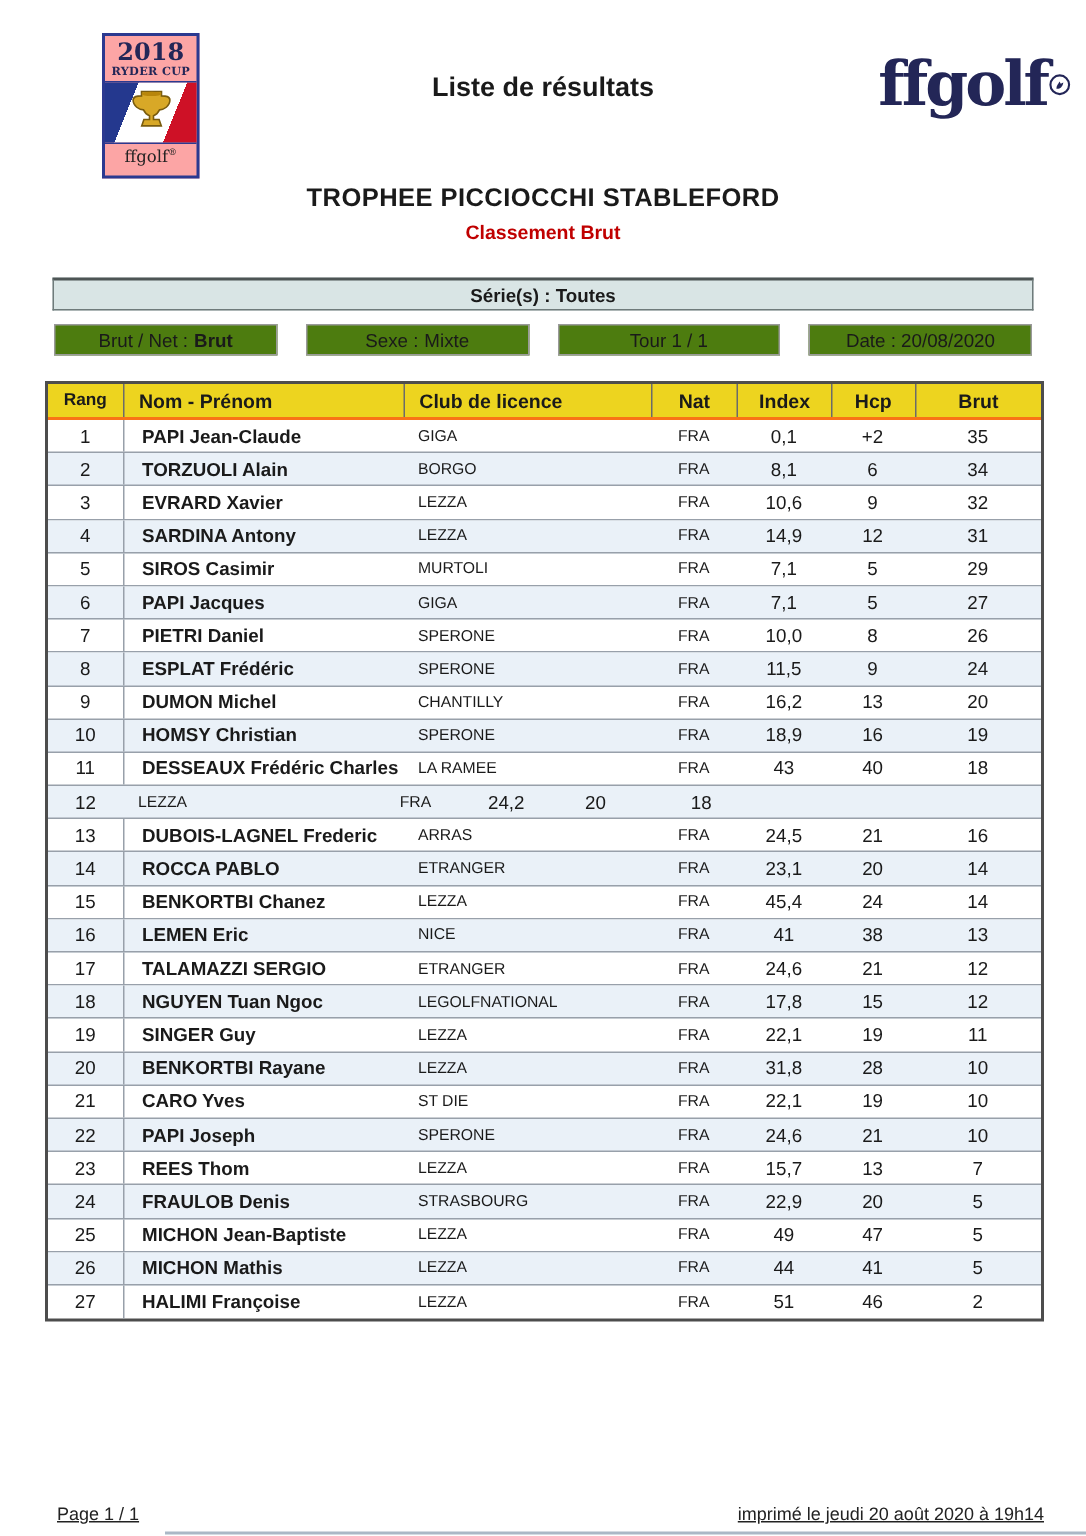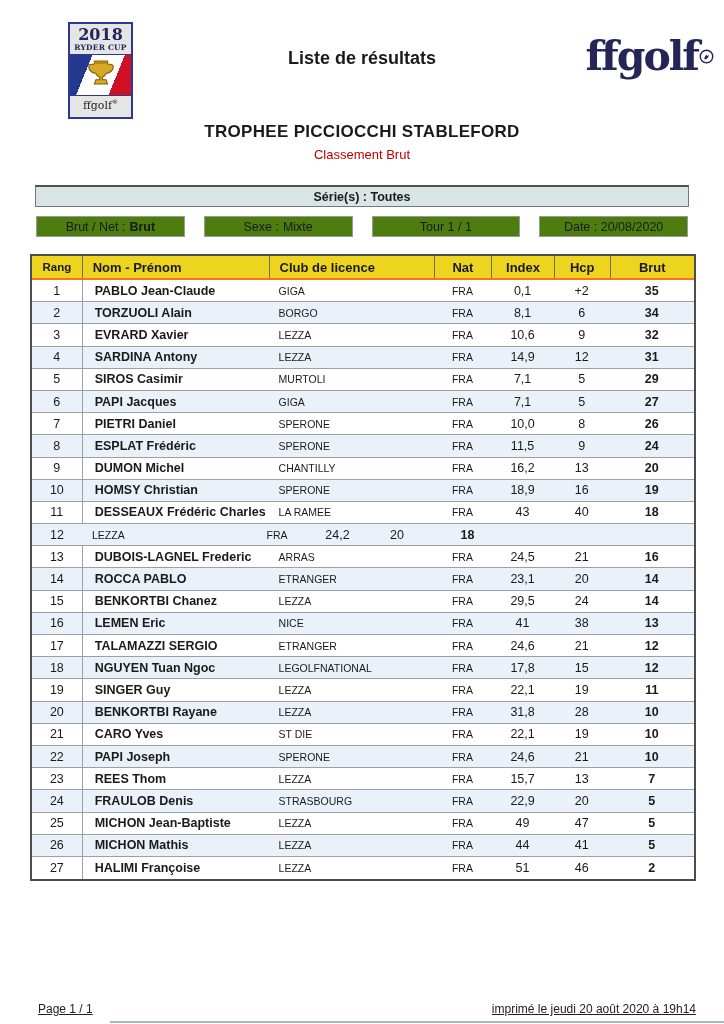--- a/index.html
+++ b/index.html
@@ -8,21 +8,21 @@
     position: relative;
     background: #ffffff;
     font-family: "Liberation Sans", sans-serif;
     color: #1a1a1a;
     overflow: hidden;
   }
 
   
   .logo-badge {
     position: absolute; left: 68px; top: 22px; width: 65px; height: 97px;
-    border: 2px solid #2B3990; background: #e5e5e5;
+    border: 2px solid #2B3990; background: #fca5a5;
     display: flex; flex-direction: column;
   }
   .badge-top {
     height: 30px; text-align: center; padding-top: 3px; line-height: 1.05;
     font-family: "DejaVu Serif", serif; font-weight: bold;
     color: var(--brand-navy, #232657);
   }
   .badge-event { font-size: 7.5px; letter-spacing: 0.2px; }
   .badge-flag {
     flex: 1;
@@ -56,21 +56,21 @@
   .brand-mark { position: absolute; top: -6px; right: -16px; letter-spacing: 0; }
   .brand-mark svg { width: 15px; height: 15px; }
 
   
   .tournament-title {
     position: absolute; top: 122px; left: 0; width: 100%;
     text-align: center; font-size: 17px; font-weight: bold; letter-spacing: 0.3px;
   }
   .tournament-subtitle {
     position: absolute; top: 147px; left: 0; width: 100%;
-    text-align: center; font-size: 13px; font-weight: normal;
+    text-align: center; font-size: 13px; font-weight: bold;
     color: var(--accent-red, #C00000);
   }
 
   
   .series-bar {
     position: absolute; top: 185px; left: 35px; width: 654px; height: 22px;
     background: var(--series-bar-bg, #D9E5E5);
     border: 1px solid #6f7b7b; border-top: 2px solid #4d5555;
     display: flex; align-items: center; justify-content: center;
     font-size: 12.5px; font-weight: bold;
@@ -116,21 +116,21 @@
   .c-club  { width: 166px; }
   .c-nat   { width: 58px; }
   .c-index { width: 63px; }
   .c-hcp   { width: 56px; }
   .c-brut  { width: 85px; }
 
   .td.c-nom  { justify-content: flex-start; padding-left: 12px; font-weight: bold;
                border-left: 1px solid #98a0aa; }
   .td.c-club { justify-content: flex-start; padding-left: 10px; font-size: 10.5px; }
   .td.c-nat  { font-size: 10.5px; }
-  .td.c-brut { font-weight: bold; }
+  .td.c-brut { font-weight: normal; }
 
   
   .footer {
     position: absolute; top: 1002px; left: 38px; right: 28px;
     display: flex; justify-content: space-between;
     font-size: 12px; color: #222; text-decoration: underline;
   }
   .bottom-rule {
     position: absolute; left: 110px; right: 0; bottom: 1px; height: 2px;
     background: #aab8c6;
@@ -197,21 +197,21 @@
     <div class="th c-nom">Nom - Prénom</div>
     <div class="th c-club">Club de licence</div>
     <div class="th c-nat">Nat</div>
     <div class="th c-index">Index</div>
     <div class="th c-hcp">Hcp</div>
     <div class="th c-brut">Brut</div>
   </div>
   <div>
   <div class="trow">
     <div class="td c-rang">1</div>
-    <div class="td c-nom">PABLO Jean-Claude</div>
+    <div class="td c-nom">PAPI Jean-Claude</div>
     <div class="td c-club">GIGA</div>
     <div class="td c-nat">FRA</div>
     <div class="td c-index">0,1</div>
     <div class="td c-hcp">+2</div>
     <div class="td c-brut">35</div>
   </div>
 
   <div class="trow alt">
     <div class="td c-rang">2</div>
     <div class="td c-nom">TORZUOLI Alain</div>
@@ -339,21 +339,21 @@
     <div class="td c-index">23,1</div>
     <div class="td c-hcp">20</div>
     <div class="td c-brut">14</div>
   </div>
 
   <div class="trow">
     <div class="td c-rang">15</div>
     <div class="td c-nom">BENKORTBI Chanez</div>
     <div class="td c-club">LEZZA</div>
     <div class="td c-nat">FRA</div>
-    <div class="td c-index">29,5</div>
+    <div class="td c-index">45,4</div>
     <div class="td c-hcp">24</div>
     <div class="td c-brut">14</div>
   </div>
 
   <div class="trow alt">
     <div class="td c-rang">16</div>
     <div class="td c-nom">LEMEN Eric</div>
     <div class="td c-club">NICE</div>
     <div class="td c-nat">FRA</div>
     <div class="td c-index">41</div>

